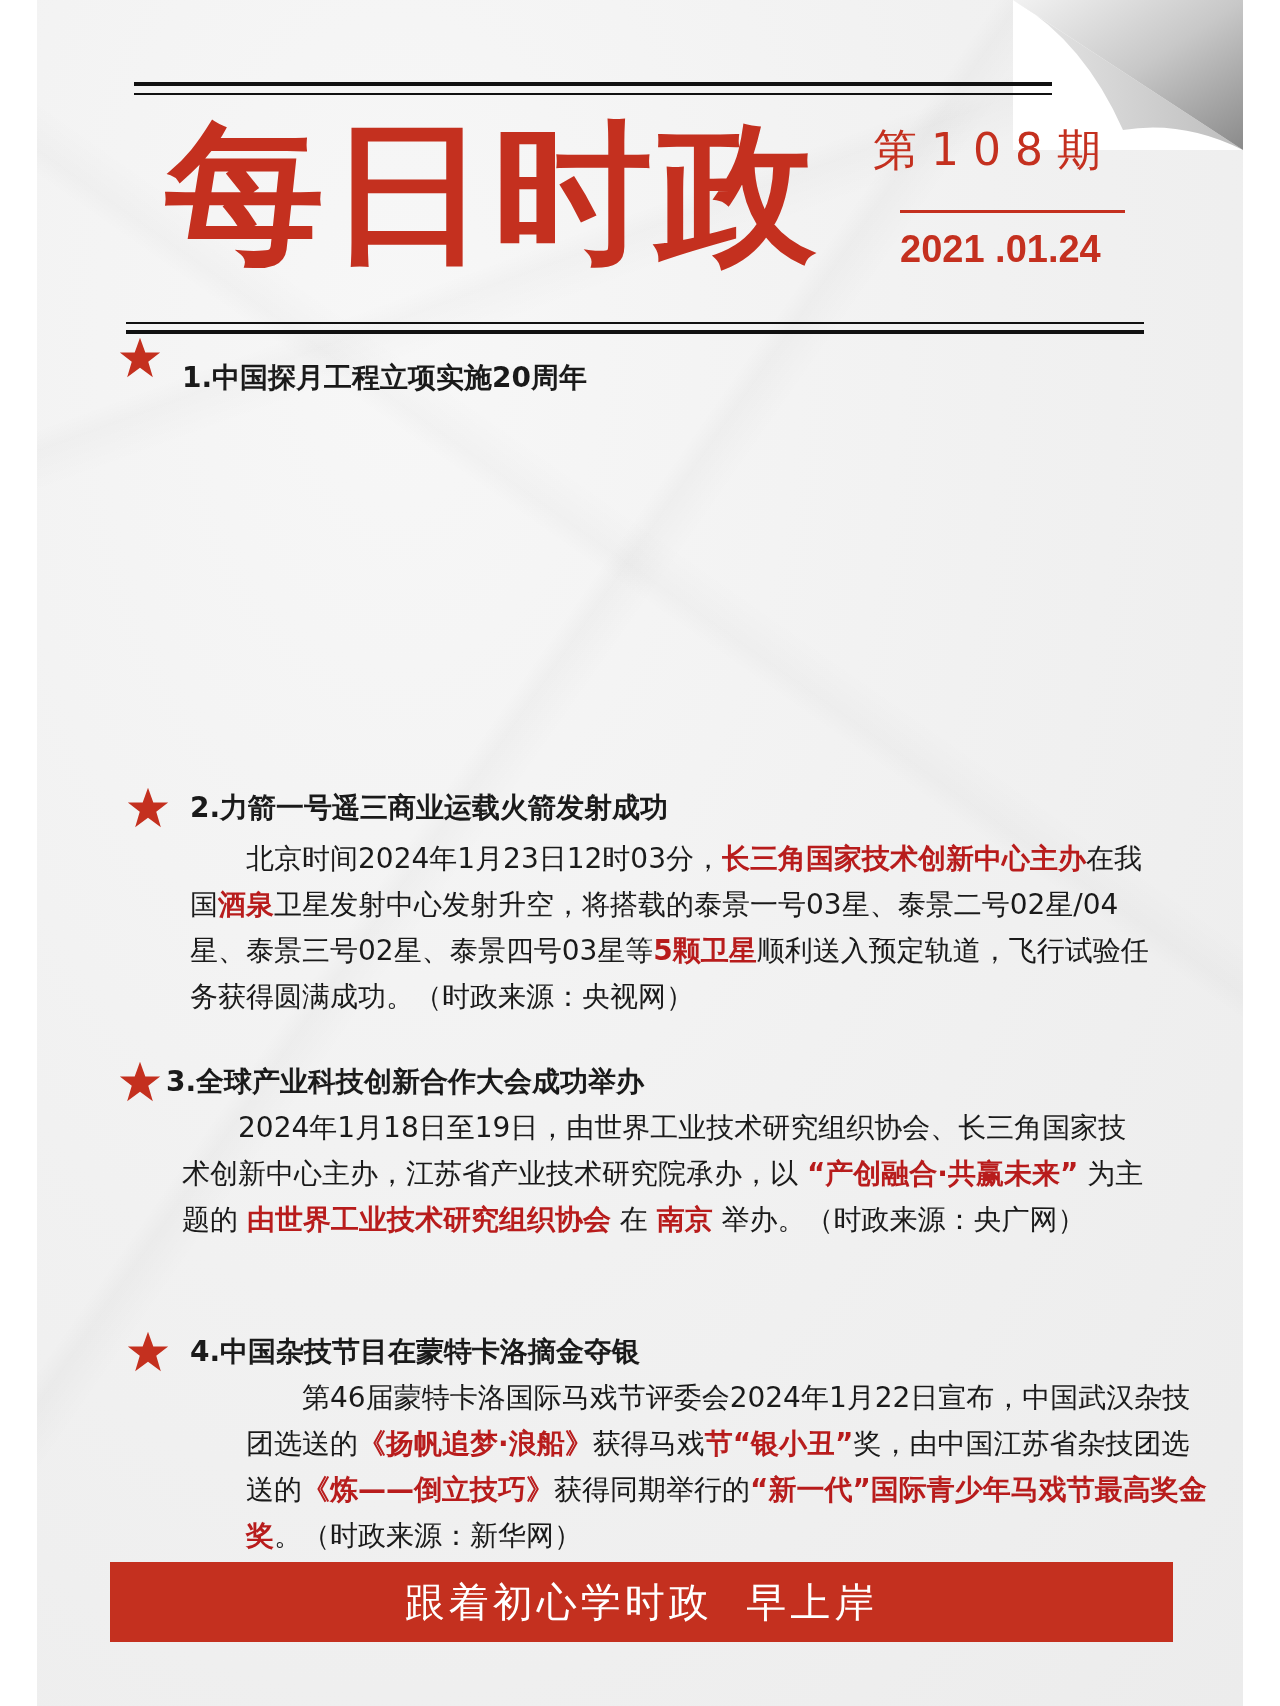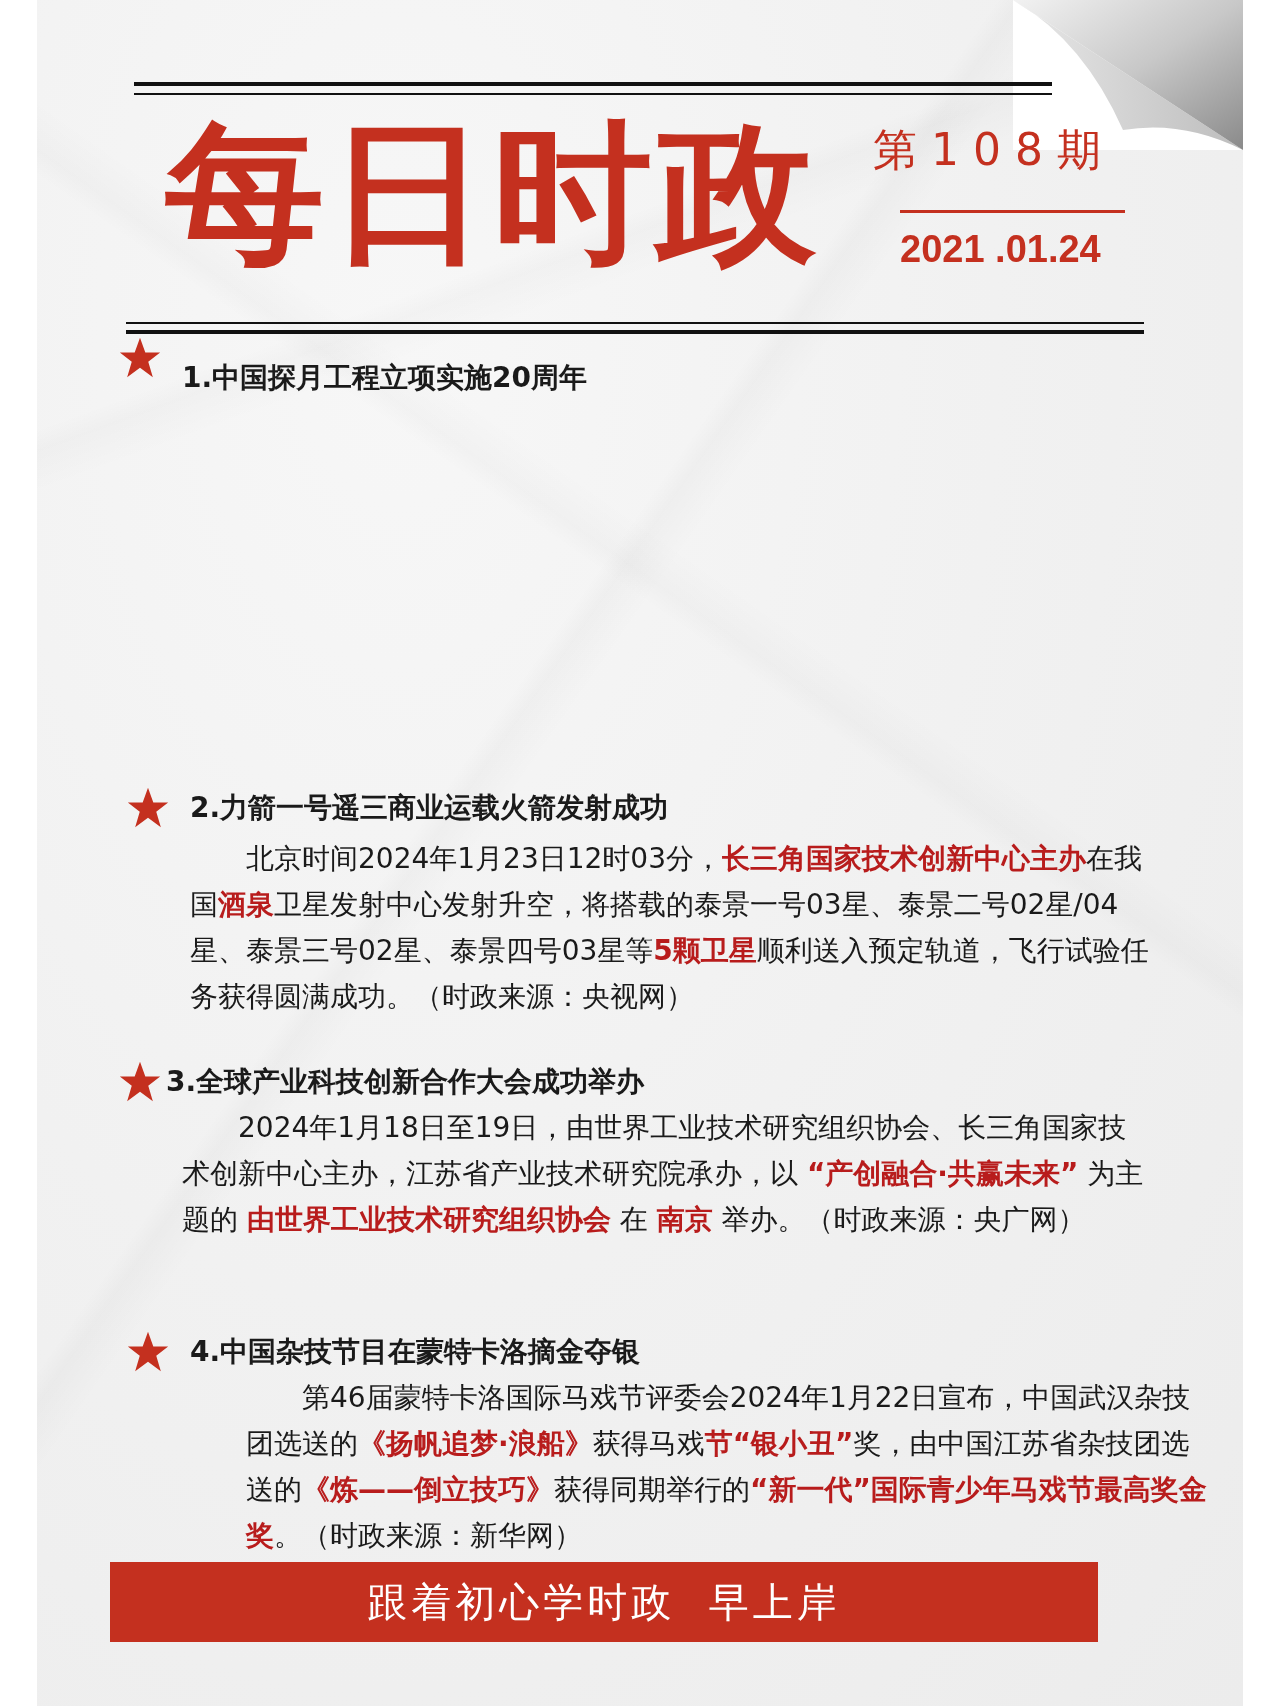--- a/index.html
+++ b/index.html
@@ -41,21 +41,21 @@
   }
   .heading {
     position: absolute; font-size: 28px; font-weight: bold; color: #1a1a1a; line-height: 1; white-space: nowrap;
   }
   .body {
     position: absolute; font-size: 28px; color: #1a1a1a; line-height: 46px;
   }
   .body p { margin: 0; text-indent: 2em; }
   .hl { color: #b81c1c; font-weight: bold; }
   .banner {
-    position: absolute; left: 110px; top: 1562px; width: 988px; height: 80px; background: #c4301f;
+    position: absolute; left: 110px; top: 1562px; width: 1063px; height: 80px; background: #c4301f;
     display: flex; align-items: center; justify-content: center;
   }
   .banner span {
     color: #fff; font-size: 40px; letter-spacing: 4px; white-space: pre;
   }
 </style>
 </head>
 <body>
 
 <div class="paper"></div>

